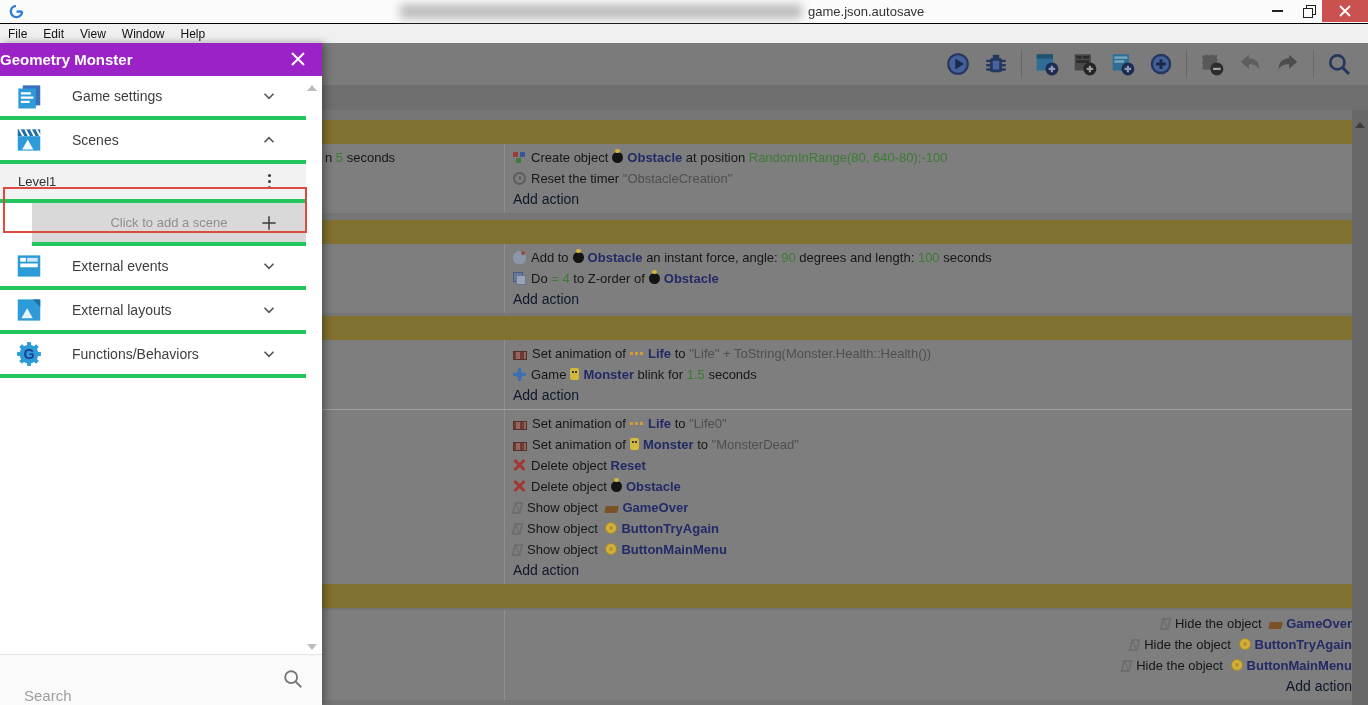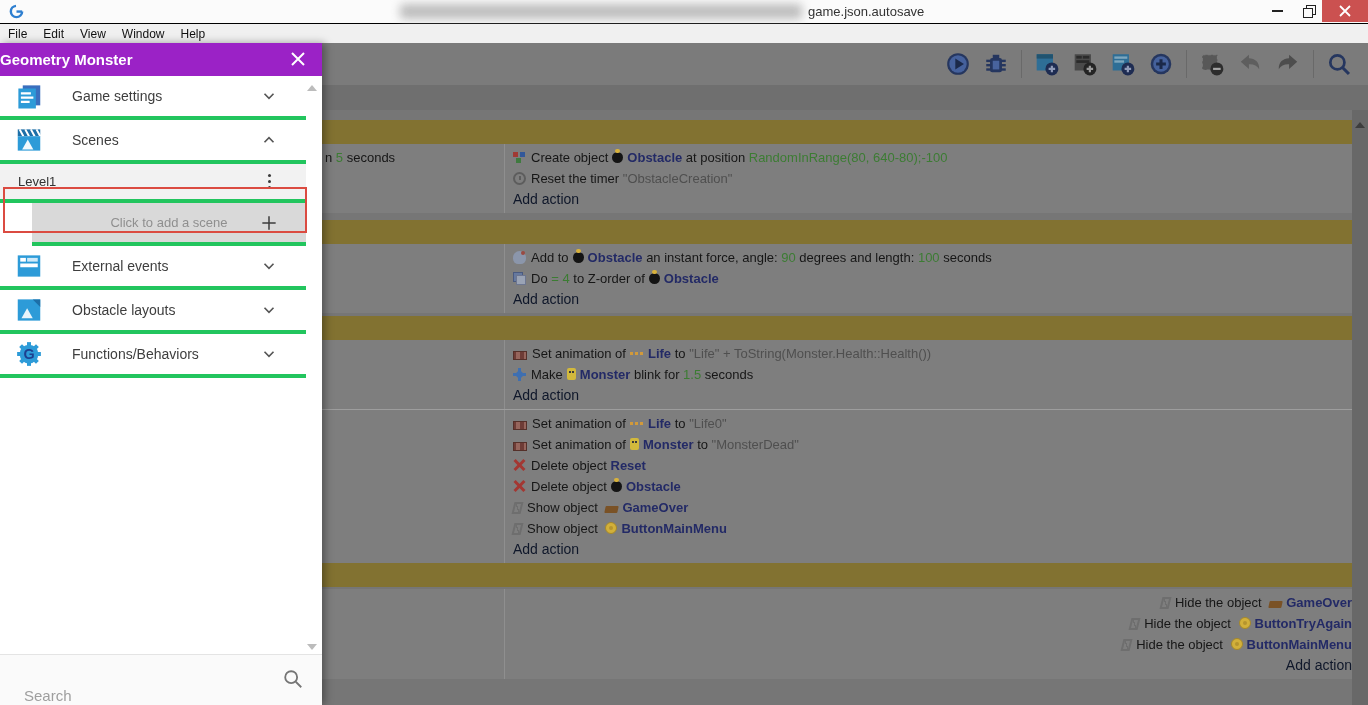--- a/index.html
+++ b/index.html
@@ -225,32 +225,33 @@
           <div class="aline"><span class="ai ai-force"></span><span class="tk-t">Add to</span><span class="oi oi-bomb"></span><span class="tk-o">Obstacle</span><span class="tk-t"> an instant force, angle: </span><span class="tk-g">90</span><span class="tk-t"> degrees and length: </span><span class="tk-g">100</span><span class="tk-t"> seconds</span></div>
           <div class="aline"><span class="ai ai-zorder"></span><span class="tk-t">Do </span><span class="tk-g">= 4</span><span class="tk-t"> to Z-order of</span><span class="oi oi-bomb"></span><span class="tk-o">Obstacle</span></div>
           <div class="addaction">Add action</div>
         </div>
       </div>
       <div class="band" style="margin-top: 3px;"></div>
       <div class="event" style="margin-top: 0px;">
         <div class="cond"></div>
         <div class="acts">
           <div class="aline"><span class="ai ai-anim"></span><span class="tk-t">Set animation of</span><span class="oi oi-life"></span><span class="tk-o">Life</span><span class="tk-t"> to </span><span class="tk-q">"Life" + ToString(Monster.Health::Health())</span></div>
-          <div class="aline"><span class="ai ai-blink"></span><span class="tk-t">Make</span><span class="oi oi-monster"></span><span class="tk-o">Monster</span><span class="tk-t"> blink for </span><span class="tk-g">1.5</span><span class="tk-t"> seconds</span></div>
+          <div class="aline"><span class="ai ai-blink"></span><span class="tk-t">Game</span><span class="oi oi-monster"></span><span class="tk-o">Monster</span><span class="tk-t"> blink for </span><span class="tk-g">1.5</span><span class="tk-t"> seconds</span></div>
           <div class="addaction">Add action</div>
         </div>
       </div>
       <div class="event joined" style="margin-top: 0px;">
         <div class="cond"></div>
         <div class="acts">
           <div class="aline"><span class="ai ai-anim"></span><span class="tk-t">Set animation of</span><span class="oi oi-life"></span><span class="tk-o">Life</span><span class="tk-t"> to </span><span class="tk-q">"Life0"</span></div>
           <div class="aline"><span class="ai ai-anim"></span><span class="tk-t">Set animation of</span><span class="oi oi-monster"></span><span class="tk-o">Monster</span><span class="tk-t"> to </span><span class="tk-q">"MonsterDead"</span></div>
           <div class="aline"><span class="ai ai-delete"></span><span class="tk-t">Delete object </span><span class="tk-o">Reset</span></div>
           <div class="aline"><span class="ai ai-delete"></span><span class="tk-t">Delete object</span><span class="oi oi-bomb"></span><span class="tk-o">Obstacle</span></div>
           <div class="aline"><span class="ai ai-vis"></span><span class="tk-t">Show object </span><span class="oi oi-gameover"></span><span class="tk-o">GameOver</span></div>
+          <div class="aline"><span class="ai ai-vis"></span><span class="tk-t">Show object </span><span class="oi oi-button"></span><span class="tk-o">ButtonTryAgain</span></div>
           <div class="aline"><span class="ai ai-vis"></span><span class="tk-t">Show object </span><span class="oi oi-button"></span><span class="tk-o">ButtonMainMenu</span></div>
           <div class="addaction">Add action</div>
         </div>
       </div>
       <div class="band" style="margin-top: 0px;"></div>
       <div class="event" style="margin-top: 2px; text-align: right;">
         <div class="cond"></div>
         <div class="acts">
           <div class="aline"><span class="ai ai-vis"></span><span class="tk-t">Hide the object </span><span class="oi oi-gameover"></span><span class="tk-o">GameOver</span></div>
           <div class="aline"><span class="ai ai-vis"></span><span class="tk-t">Hide the object </span><span class="oi oi-button"></span><span class="tk-o">ButtonTryAgain</span></div>
@@ -330,21 +331,21 @@
             <path d="M6 9l6 6 6-6" stroke="#555" stroke-width="2.2" fill="none"></path>
           </svg>
         </span>
       </div>
       <div class="drow">
         <span class="ic"><svg viewBox="0 0 24 24">
             <rect x="3" y="3.5" width="18" height="17" fill="#2d9bd8"></rect>
             <path d="M21 3.5h-6l6 6z" fill="#1d6fa8"></path>
             <path d="M6 18.5l4.5-8 4.5 8z" fill="#e8f4fb"></path>
           </svg></span>
-        <span class="lbl">Obstacle layouts</span>
+        <span class="lbl">External layouts</span>
         <span class="trail">
           <svg width="18" height="18" viewBox="0 0 24 24">
             <path d="M6 9l6 6 6-6" stroke="#555" stroke-width="2.2" fill="none"></path>
           </svg>
         </span>
       </div>
       <div class="drow">
         <span class="ic"><svg viewBox="0 0 24 24">
             <g fill="#2d9bd8">
               <rect x="10.4" y="2.5" width="3.2" height="5"></rect>

